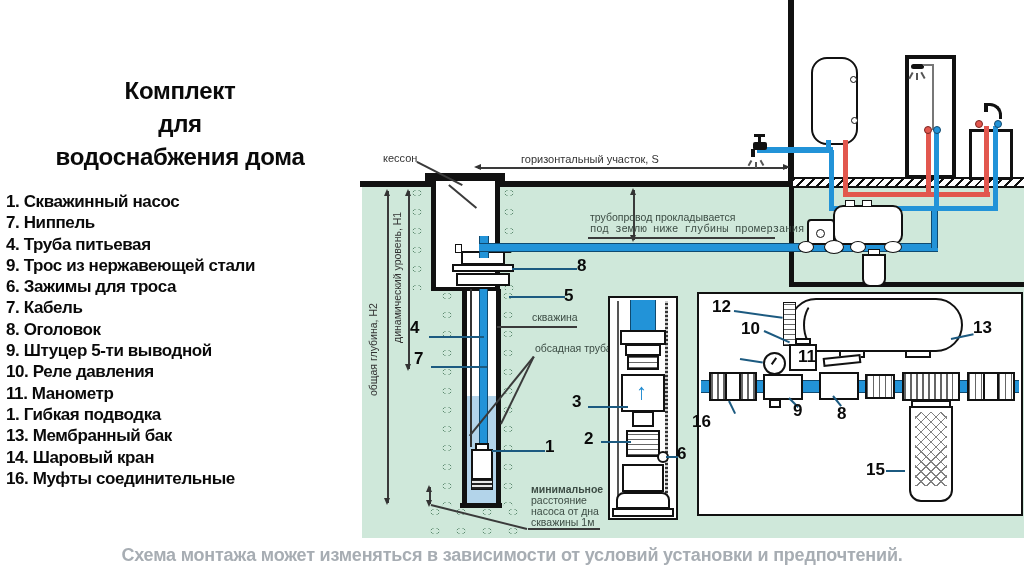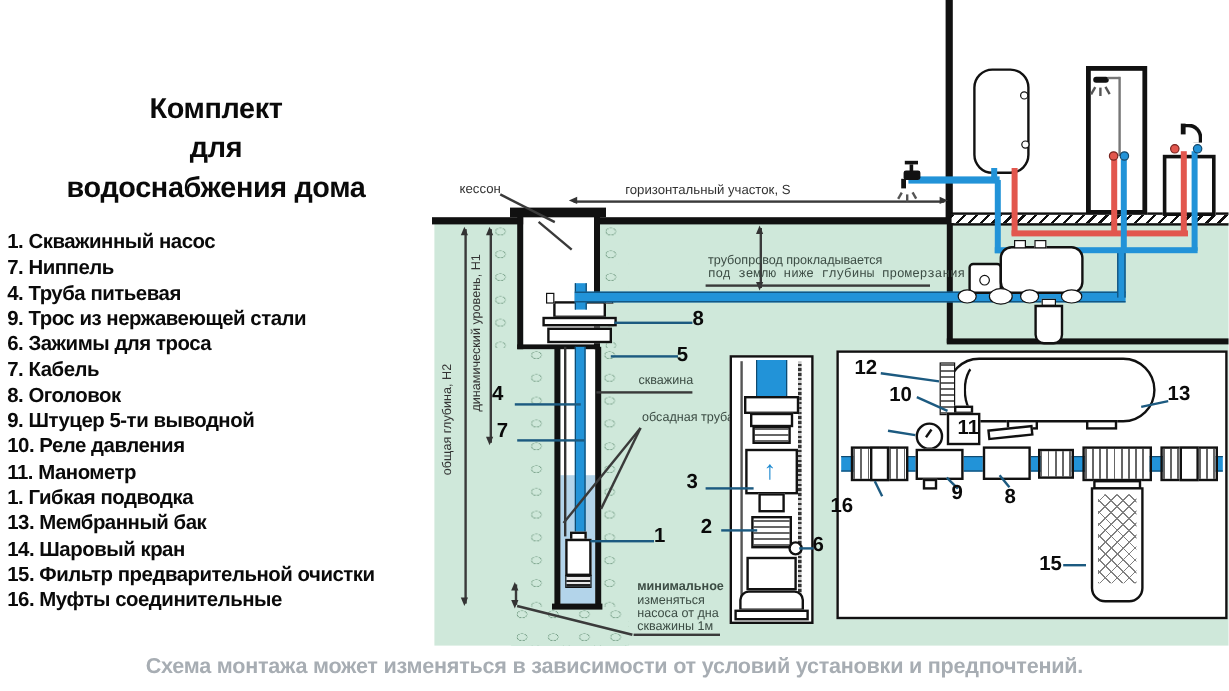--- a/index.html
+++ b/index.html
@@ -68,21 +68,20 @@
     <div>9. Трос из нержавеющей стали</div>
     <div>6. Зажимы для троса</div>
     <div>7. Кабель</div>
     <div>8. Оголовок</div>
     <div>9. Штуцер 5-ти выводной</div>
     <div>10. Реле давления</div>
     <div>11. Манометр</div>
     <div>1. Гибкая подводка</div>
     <div>13. Мембранный бак</div>
     <div>14. Шаровый кран</div>
-    <div>15. Фильтр предварительной очистки</div>
     <div>16. Муфты соединительные</div>
   </div>
   <div id="caption">Схема монтажа может изменяться в зависимости от условий установки и предпочтений.</div>
 
   <div class="abs ground" style="left:362px;top:185px;width:662px;height:353px;"></div>
   <div class="abs stones" style="left:408px;top:187px;width:26px;height:103px;"></div>
   <div class="abs stones" style="left:500px;top:187px;width:24px;height:103px;"></div>
   <div class="abs stones" style="left:438px;top:290px;width:26px;height:216px;"></div>
   <div class="abs stones" style="left:499px;top:290px;width:25px;height:216px;"></div>
   <div class="abs stones" style="left:426px;top:506px;width:98px;height:32px;"></div>
@@ -146,21 +145,21 @@
   <div class="note" style="left:590px;top:223px;font-family:Liberation Mono, monospace;">под землю ниже глубины промерзания</div>
   <div class="lng" style="left:588px;top:237px;width:187px;"></div>
 
   <div class="note" style="left:532px;top:311px;">скважина</div>
   <div class="lng" style="left:497px;top:326px;width:80px;"></div>
   <div class="note" style="left:535px;top:342px;">обсадная труба</div>
   <div class="lng" style="left:534px;top:356px;width:75px;transform:rotate(116deg);"></div>
   <div class="lng" style="left:534px;top:356px;width:102px;transform:rotate(129deg);"></div>
 
   <div class="note" style="left:531px;top:483px;font-weight:bold;">минимальное</div>
-  <div class="note" style="left:531px;top:494px;">изменяться</div>
+  <div class="note" style="left:531px;top:494px;">расстояние</div>
   <div class="note" style="left:531px;top:505px;">насоса от дна</div>
   <div class="note" style="left:531px;top:516px;">скважины 1м</div>
   <div class="dim" style="left:429px;top:487px;height:17px;"></div>
   <div class="abs au" style="left:426px;top:485px;"></div>
   <div class="abs ad" style="left:426px;top:500px;"></div>
   <div class="lng" style="left:431px;top:504px;width:99px;transform:rotate(14deg);"></div>
   <div class="lng" style="left:528px;top:528px;width:72px;"></div>
 
   <div class="panel" style="left:608px;top:296px;width:70px;height:224px;">
     <div class="abs" style="left:7px;top:3px;width:2px;height:213px;background:#555;"></div>

